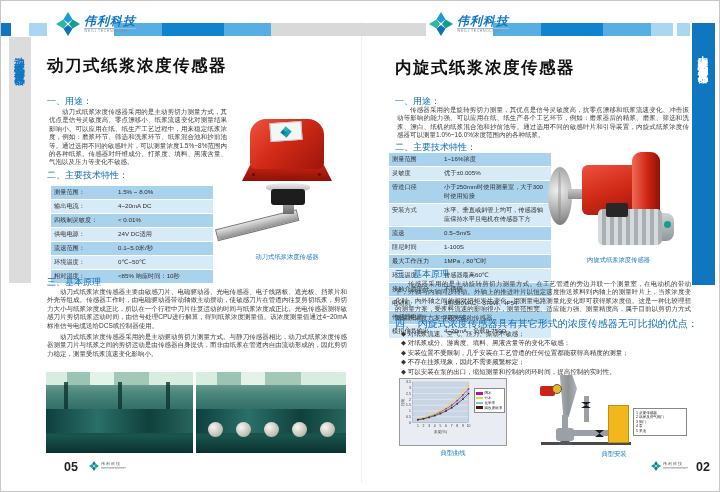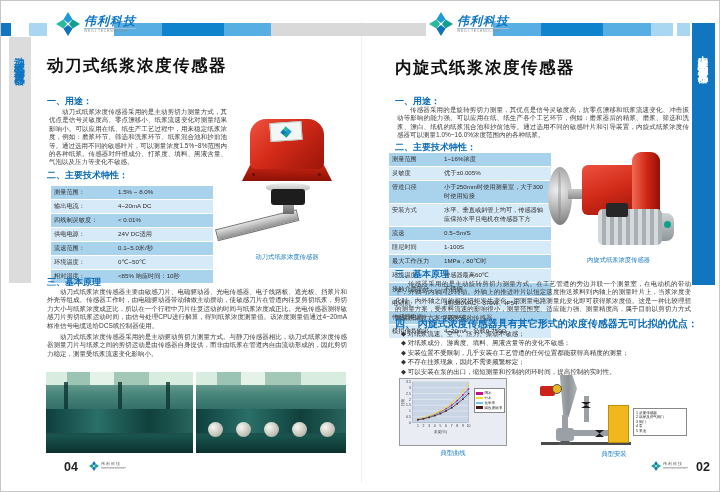--- a/index.html
+++ b/index.html
@@ -16,21 +16,21 @@
   .logo .sub{font-size:3.5px;color:#8a8a8a;letter-spacing:.6px;margin-top:1px;border-top:1px solid #9bbcd4;padding-top:1px}
   
   .vtab{position:absolute;display:flex;justify-content:center}
   .vtab span{writing-mode:vertical-rl;text-orientation:upright;font-weight:bold;font-size:10.5px;letter-spacing:2px}
   .vtab-left{left:8px;top:36px;width:22px;height:246px;background:#dcdcdc}
   .vtab-left span{color:#1076c0;padding-top:12px}
   .vtab-right{left:691px;top:22px;width:23px;height:262px;background:#1076c0}
   .vtab-right span{color:#fff;padding-top:24px}
   
   .pg-title{position:absolute;font-size:16.5px;font-weight:bold;color:#111;letter-spacing:1.5px}
-  .sec{position:absolute;font-size:9px;font-weight:bold;color:#0d6cb5}
+  .sec{position:absolute;font-size:9px;font-weight:normal;color:#0d6cb5}
   .para{position:absolute;font-size:6.5px;line-height:8.4px;color:#3c3c3c;text-align:justify;text-indent:2em}
   .caption{position:absolute;font-size:6.3px;color:#1076c0;text-align:center}
   
   .spec{position:absolute;display:flex;flex-direction:column}
   .spec-row{display:flex;border-bottom:1px solid #fff}
   .spec-row.odd{background:#a9d2ec}
   .spec-row.even{background:#d6eaf7}
   .spec-label{padding:2px 3px;font-size:6.2px;color:#2e2e2e}
   .spec-value{padding:2px 3px;font-size:6.2px;color:#2e2e2e;flex:1}
   .spec-left .spec-row{min-height:11px}
@@ -412,21 +412,21 @@
     <div class="legendbox">
         <div class="dleg-row">1  浓度传感器</div>
         <div class="dleg-row">2  取样及排气阀门</div>
         <div class="dleg-row">3  阀门</div>
         <div class="dleg-row">4  泵</div>
         <div class="dleg-row">5  浆池</div>
       </div>
   </div>
   <div class="caption" style="left:553px;top:449px;width:120px">典型安装</div>
 
-  <div class="pageno" style="left:63px;top:459px">04</div>
+  <div class="pageno" style="left:63px;top:459px">05</div>
   <div class="minilogo" style="left:88px;top:460px">
     <svg width="10" height="10" viewBox="0 0 26 26">
       <polygon points="13,0 18,8 13,12 8,8" fill="#1073b8"></polygon>
       <polygon points="26,13 18,18 14,13 18,8" fill="#0fa08e"></polygon>
       <polygon points="13,26 8,18 13,14 18,18" fill="#1073b8"></polygon>
       <polygon points="0,13 8,8 12,13 8,18" fill="#0fa08e"></polygon>
     </svg>
     <span class="mtxt">
       <span class="mname">伟利科技</span>
       <span class="msub">WEILI TECHNOLOGY</span>

